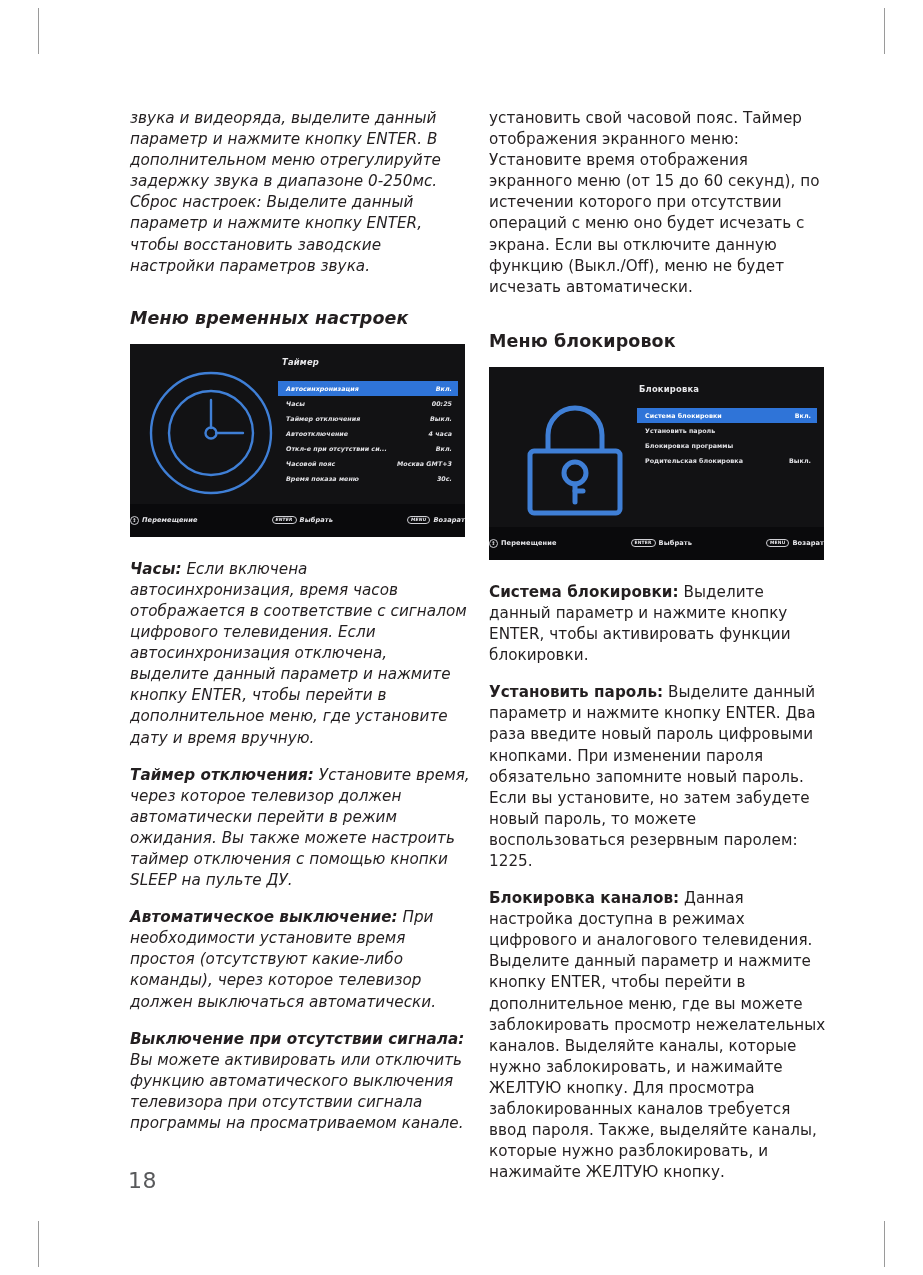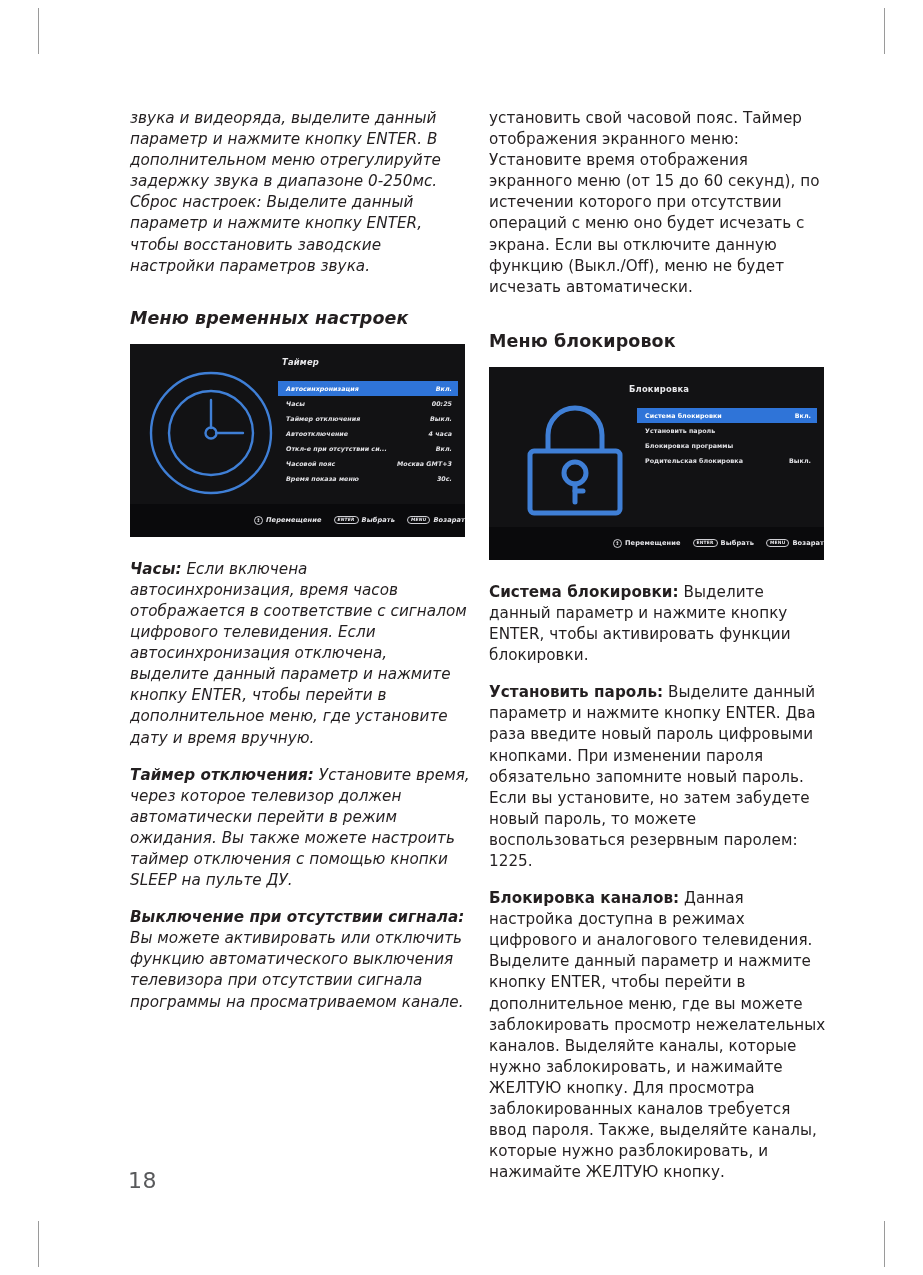--- a/index.html
+++ b/index.html
@@ -115,21 +115,21 @@
   }
   .osd-foot {
     position: absolute;
     left: 0;
     bottom: 0;
     width: 335px;
     height: 33px;
     background: #0a0a0c;
     display: flex;
     align-items: center;
-    justify-content: flex-end;
+    justify-content: space-between;
     gap: 12px;
   }
   .hint {
     display: flex;
     align-items: center;
     gap: 3px;
     color: #e6e6ea;
     font-size: 6.6px;
     font-weight: 700;
     letter-spacing: 0.1px;
@@ -255,20 +255,21 @@
       </div>
     </div>
 
     <div style="height:22px"></div>
 
 
     <p class="body"><b>Часы:</b><span> Если включена автосинхронизация, время часов отображается в соответствие с сигналом цифрового телевидения. Если автосинхронизация отключена, выделите данный параметр и нажмите кнопку ENTER, чтобы перейти в дополнительное меню, где установите дату и время вручную.</span></p>
 
     <p class="body"><b>Таймер отключения:</b><span> Установите время, через которое телевизор должен автоматически перейти в режим ожидания. Вы также можете настроить таймер отключения с помощью кнопки SLEEP на пульте ДУ.</span></p>
 
+    <p class="body"><b>Автоматическое выключение:</b><span> При необходимости установите время простоя (отсутствуют какие-либо команды), через которое телевизор должен выключаться автоматически.</span></p>
 
     <p class="body"><b>Выключение при отсутствии сигнала:</b><span> Вы можете активировать или отключить функцию автоматического выключения телевизора при отсутствии сигнала программы на просматриваемом канале.</span></p>
 
   </div>
 
   <div class="col col-right">
 
     <p class="body">установить свой часовой пояс. Таймер отображения экранного меню: Установите время отображения экранного меню (от 15 до 60 секунд), по истечении которого при отсутствии операций  с меню оно будет исчезать с экрана. Если вы отключите данную функцию (Выкл./Off), меню не будет исчезать автоматически.</p>
 
     <div style="height:32px"></div>
@@ -281,21 +282,21 @@
       <div class="osd-main">
 
         <svg class="osd-art" style="left:26px; top:32px;" width="120" height="120" viewBox="0 0 120 120">
           <path d="M33 52 V36 a27 27 0 0 1 54 0 V52" fill="none" stroke="#3f7fd6" stroke-width="5"></path>
           <rect x="15" y="52" width="90" height="62" rx="4" fill="none" stroke="#3f7fd6" stroke-width="5"></rect>
           <circle cx="60" cy="74" r="11" fill="none" stroke="#3f7fd6" stroke-width="5"></circle>
           <path d="M60 85 V103" stroke="#3f7fd6" stroke-width="5" stroke-linecap="round"></path>
           <path d="M60 92 H68" stroke="#3f7fd6" stroke-width="5" stroke-linecap="round"></path>
         </svg>
 
-        <div class="osd-title" style="left:140px; top:17px;text-align:right;">Блокировка</div>
+        <div class="osd-title" style="left:150px; top:17px;text-align:right;">Блокировка</div>
 
         <div class="osd-list" style="left:148px; top:41px; width:180px;">
 
           <div class="osd-row sel">
             <span class="lbl">Система блокировки</span>
             <span class="val">Вкл.</span>
           </div>
           <div class="osd-row">
             <span class="lbl">Установить пароль</span>
             <span class="val"></span>

